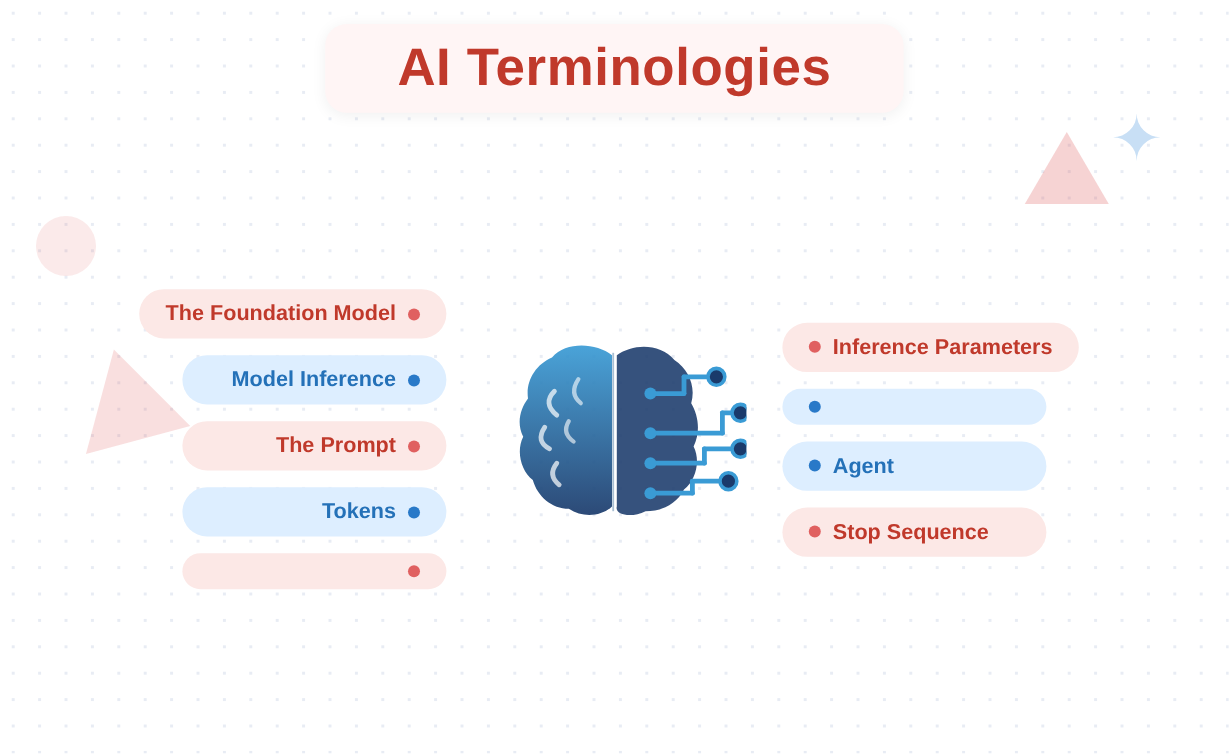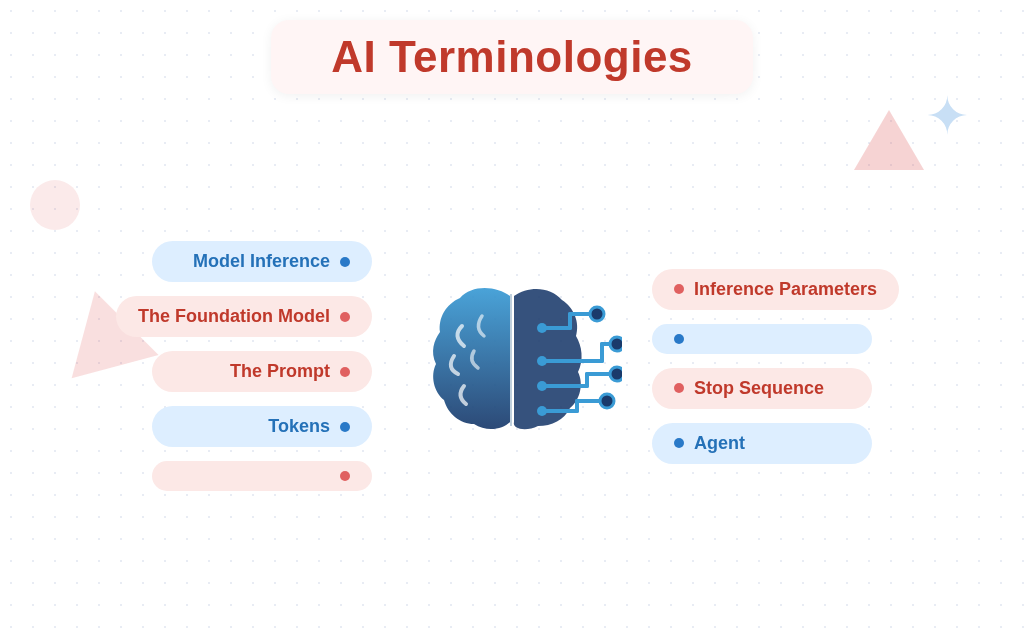--- a/index.html
+++ b/index.html
@@ -193,27 +193,27 @@
 
 <div class="container">
 
   <div class="title-box">
     <span class="title-text">AI Terminologies</span>
   </div>
 
   <div class="content-row">
 
     <div class="pill-column left" id="left-pills">
+        <div class="pill left-pill salmon">
+          <span class="dot dot-salmon"></span>
+          <span class="pill-text">The Foundation Model</span>
+        </div>
         <div class="pill left-pill blue-light">
           <span class="dot dot-blue"></span>
           <span class="pill-text">Model Inference</span>
-        </div>
-        <div class="pill left-pill salmon">
-          <span class="dot dot-salmon"></span>
-          <span class="pill-text">The Foundation Model</span>
         </div>
         <div class="pill left-pill salmon">
           <span class="dot dot-salmon"></span>
           <span class="pill-text">The Prompt</span>
         </div>
         <div class="pill left-pill blue-light">
           <span class="dot dot-blue"></span>
           <span class="pill-text">Tokens</span>
         </div>
         <div class="pill left-pill salmon">
@@ -289,24 +289,24 @@
     </div>
 
     <div class="pill-column right" id="right-pills">
         <div class="pill salmon">
           <span class="dot dot-salmon"></span>
           <span class="pill-text">Inference Parameters</span>
         </div>
         <div class="pill blue-light">
           <span class="dot dot-blue"></span>
         </div>
-        <div class="pill salmon">
-          <span class="dot dot-salmon"></span>
-          <span class="pill-text">Stop Sequence</span>
-        </div>
         <div class="pill blue-light">
           <span class="dot dot-blue"></span>
           <span class="pill-text">Agent</span>
         </div>
+        <div class="pill salmon">
+          <span class="dot dot-salmon"></span>
+          <span class="pill-text">Stop Sequence</span>
+        </div>
       </div>
 
   </div>
 </div>
 
 </body></html>

